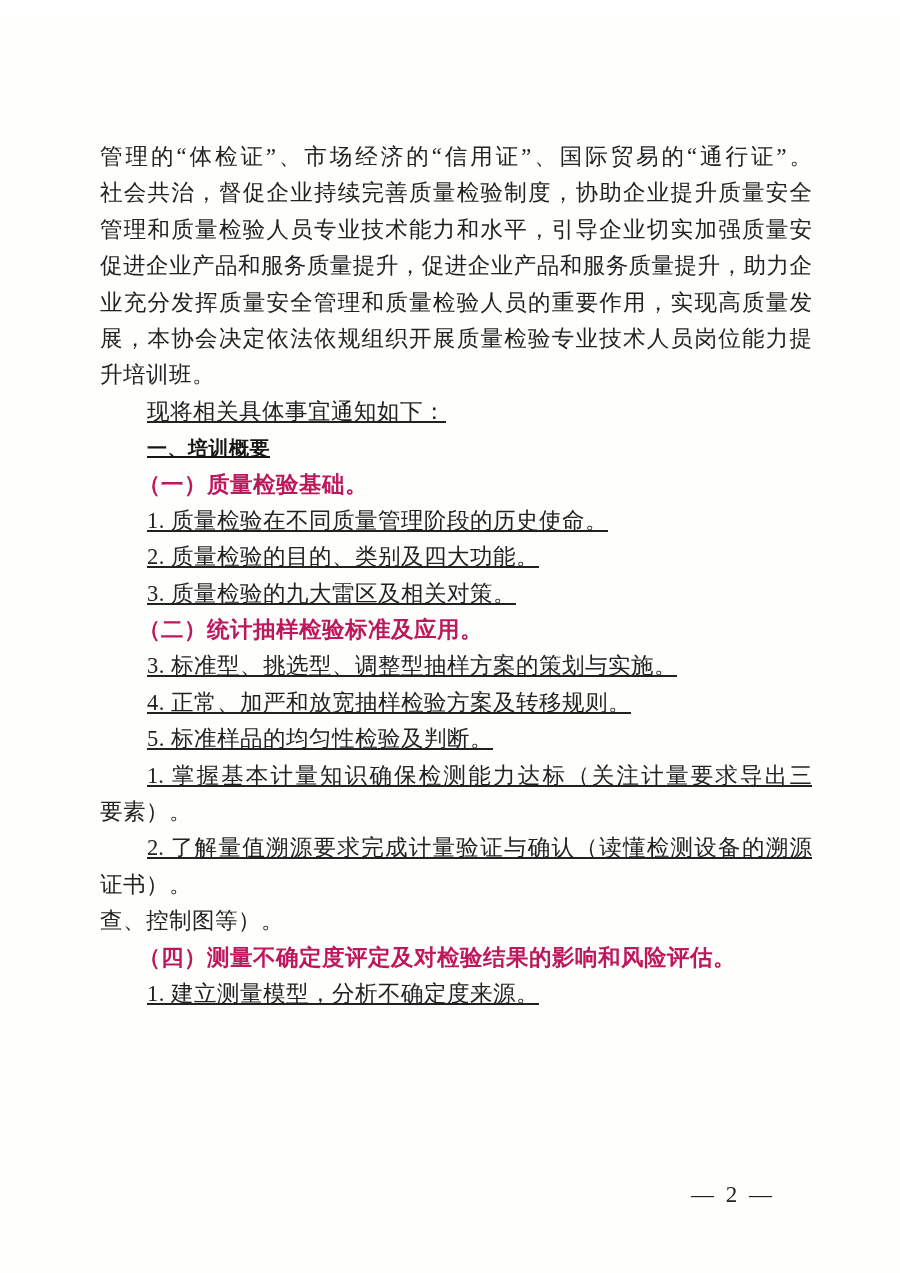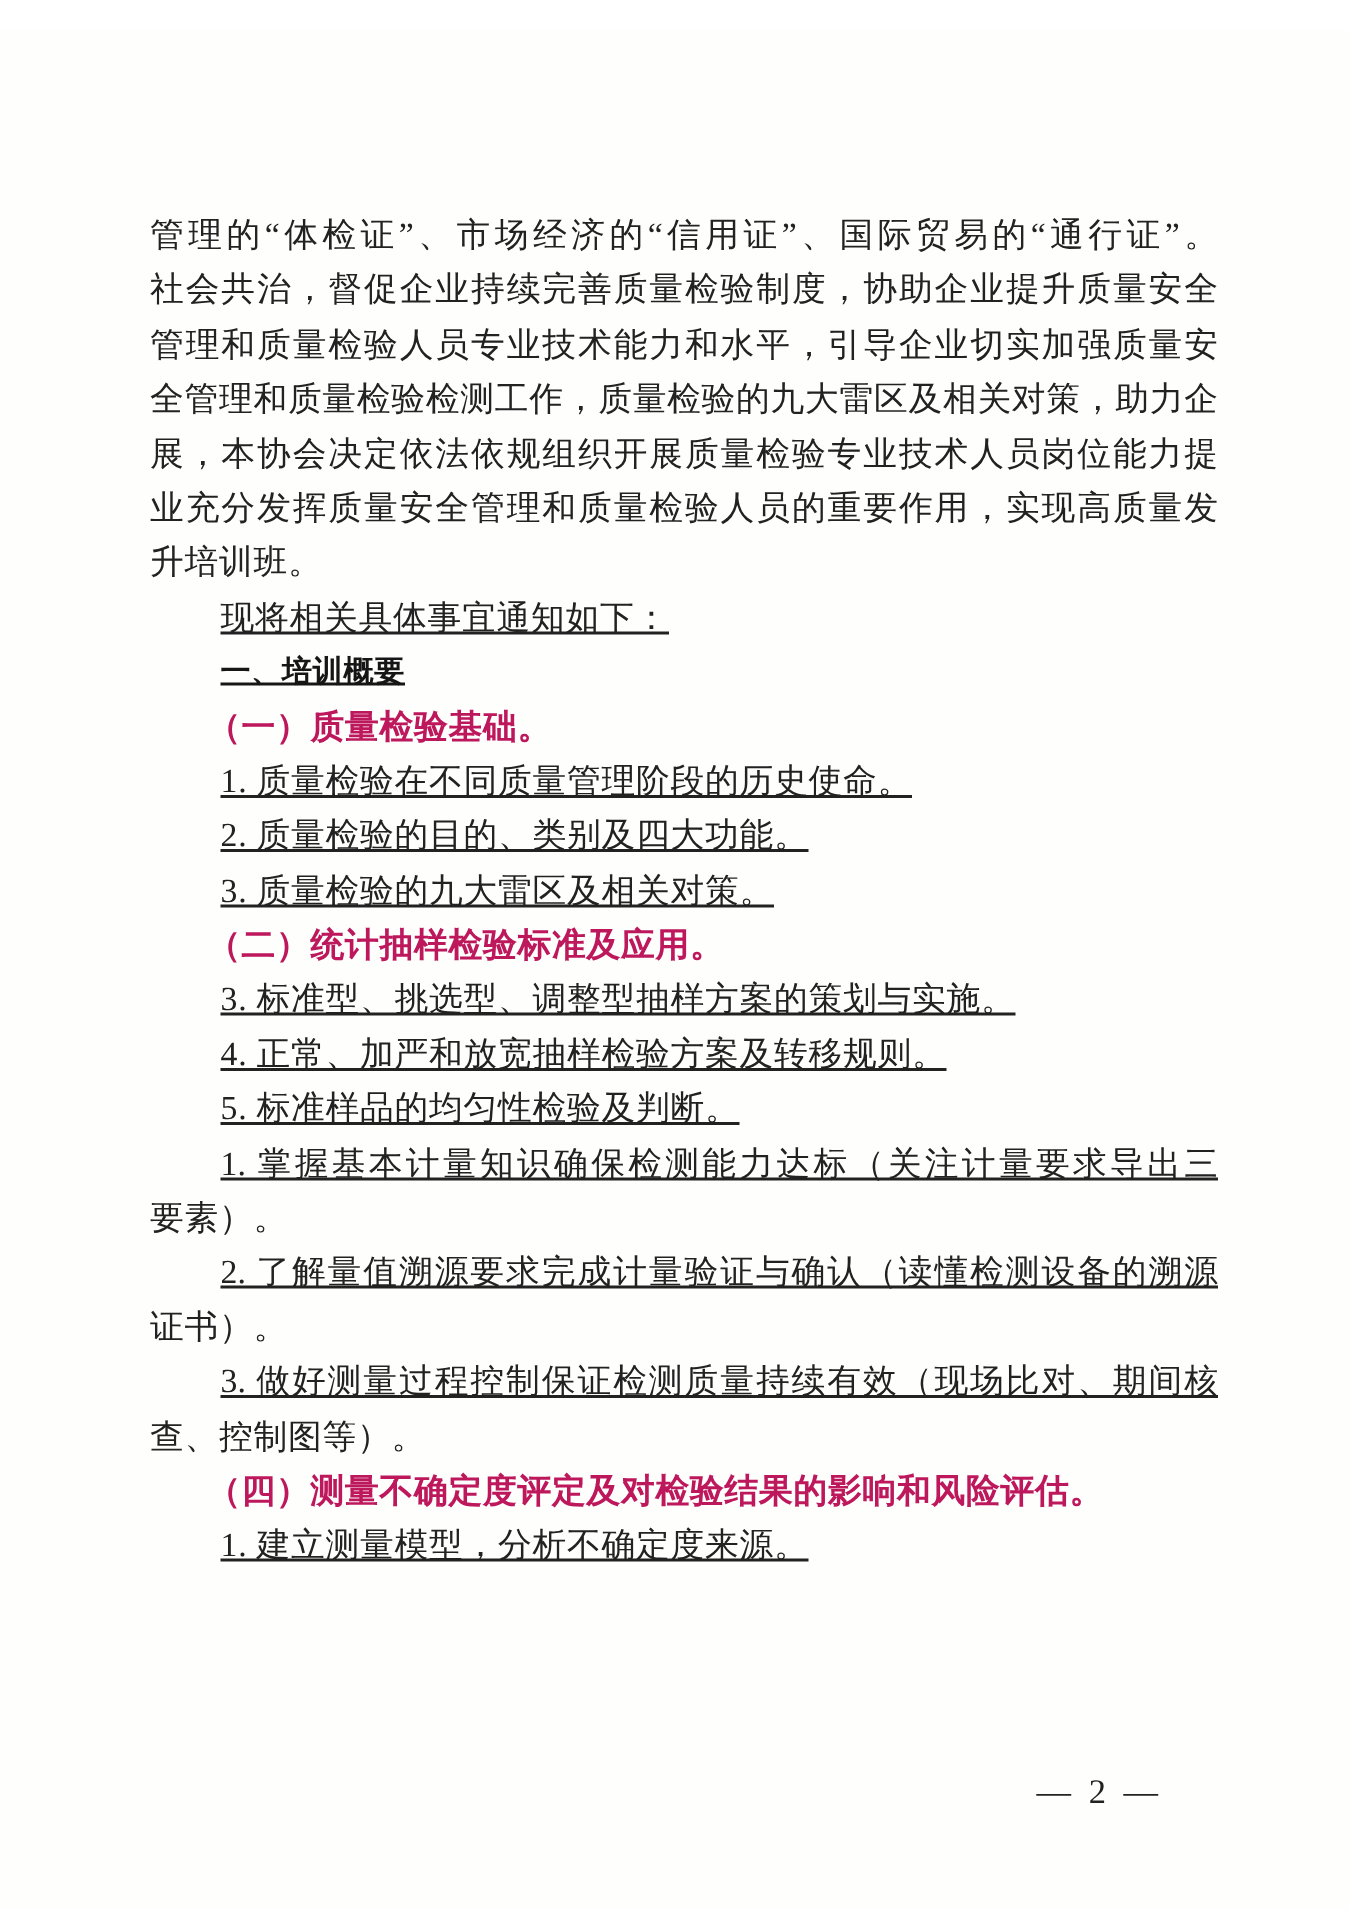--- a/index.html
+++ b/index.html
@@ -68,38 +68,37 @@
   }
 </style>
 </head>
 <body>
 
 <div class="sheet">
   <div class="textblock">
     <p class="line fill">管理的“体检证”、市场经济的“信用证”、国际贸易的“通行证”。</p>
     <p class="line fill">社会共治，督促企业持续完善质量检验制度，协助企业提升质量安全</p>
     <p class="line fill">管理和质量检验人员专业技术能力和水平，引导企业切实加强质量安</p>
-    <p class="line fill">全管理和质量检验检测工作，质量检验的九大雷区及相关对策，助力企</p>
+    <p class="line fill">促进企业产品和服务质量提升，促进企业产品和服务质量提升，助力企</p>
+    <p class="line fill">业充分发挥质量安全管理和质量检验人员的重要作用，实现高质量发</p>
     <p class="line fill">展，本协会决定依法依规组织开展质量检验专业技术人员岗位能力提</p>
-    <p class="line fill">业充分发挥质量安全管理和质量检验人员的重要作用，实现高质量发</p>
     <p class="line">升培训班。</p>
     <p class="line ind">现将相关具体事宜通知如下：</p>
     <p class="line ind hd-hei">一、培训概要</p>
     <p class="line ind-paren hd-kai">（一）质量检验基础。</p>
     <p class="line ind">1. 质量检验在不同质量管理阶段的历史使命。</p>
     <p class="line ind">2. 质量检验的目的、类别及四大功能。</p>
     <p class="line ind">3. 质量检验的九大雷区及相关对策。</p>
     <p class="line ind-paren hd-kai">（二）统计抽样检验标准及应用。</p>
     <p class="line ind">3. 标准型、挑选型、调整型抽样方案的策划与实施。</p>
     <p class="line ind">4. 正常、加严和放宽抽样检验方案及转移规则。</p>
     <p class="line ind">5. 标准样品的均匀性检验及判断。</p>
     <p class="line ind fill">1. 掌握基本计量知识确保检测能力达标（关注计量要求导出三</p>
     <p class="line">要素）。</p>
     <p class="line ind fill">2. 了解量值溯源要求完成计量验证与确认（读懂检测设备的溯源</p>
     <p class="line">证书）。</p>
-    <p class="line ind fill">3. 做好测量过程控制保证检测质量持续有效（现场比对、期间核</p>
     <p class="line">查、控制图等）。</p>
     <p class="line ind-paren hd-kai">（四）测量不确定度评定及对检验结果的影响和风险评估。</p>
     <p class="line ind">1. 建立测量模型，分析不确定度来源。</p>
   </div>
 
   <div class="footer">— 2 —</div>
 </div>
 
 </body></html>

